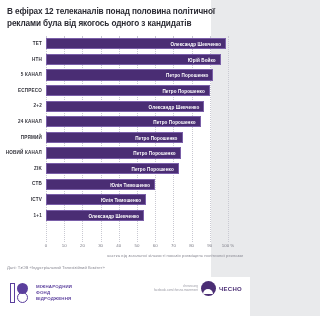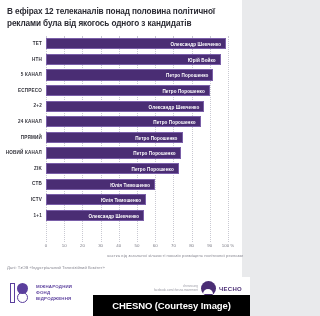--- a/index.html
+++ b/index.html
@@ -4,21 +4,21 @@
 <style>
   html,body{margin:0;padding:0;}
   body{
     width:250px;height:316px;
     background:#e9eaec;
     font-family:"Liberation Sans", sans-serif;
     overflow:hidden;
   }
   #card{
     position:relative;
-    width:242px;height:316px;
+    width:211px;height:316px;
     background:#ffffff;
     box-sizing:border-box;
   }
   #title{
     position:absolute;
     left:7px;top:6px;width:238px;
     font-size:8.2px;
     font-weight:bold;
     line-height:11.5px;
     color:#2b2b33;
@@ -314,14 +314,13 @@
     <div id="chesno">
       <div id="chesno-links">
         <div>chesno.org</div>
         <div>facebook.com/chesno.movement</div>
       </div>
       <div id="chesno-mark"></div>
       <div id="chesno-name">ЧЕСНО</div>
     </div>
   </div>
 
-  <div id="watermark">CHESNO (Courtesy Image)</div>
 </div>
 
 </body></html>

